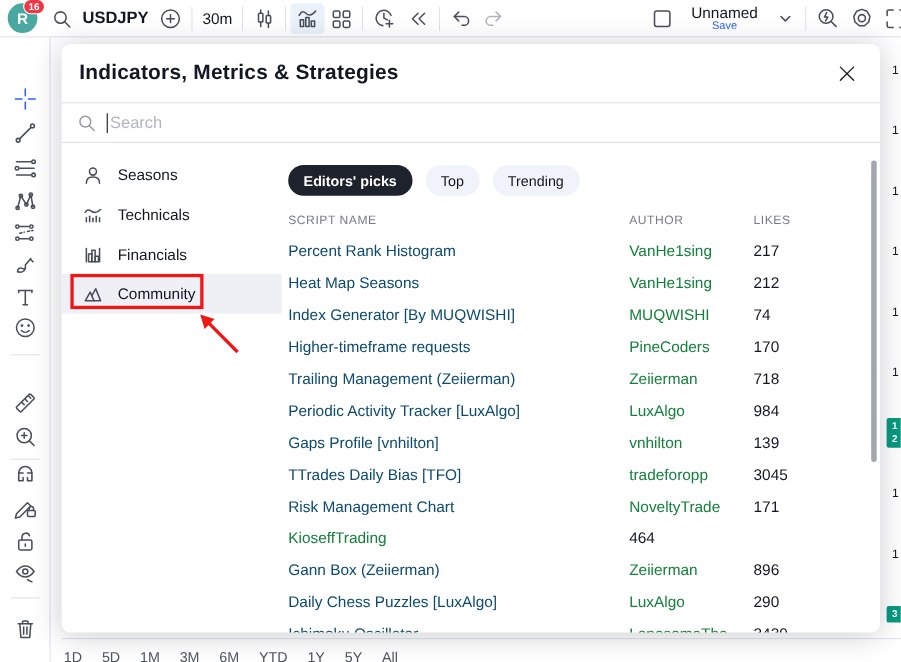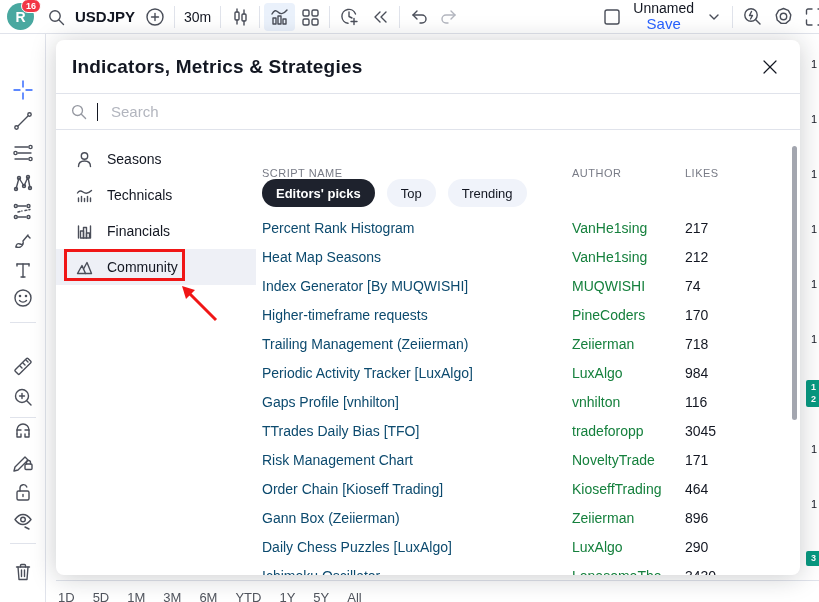--- a/index.html
+++ b/index.html
@@ -20,23 +20,23 @@
     border:none; background:transparent; border-radius:4px; cursor:pointer; padding:0 5px;
     font-family:"Liberation Sans",sans-serif; }
   .tb-btn.active { background:#eaf1fb; }
   #avatar { position:relative; width:27px; height:27px; margin-left:7px; margin-right:8px; }
   #avatar .circ { width:27px; height:27px; border-radius:50%; background:#49a8a0; color:#fff;
     font-weight:bold; font-size:14px; display:flex; align-items:center; justify-content:center; }
   #avatar .badge { position:absolute; top:-4px; right:-7px; background:#f23645; color:#fff;
     font-size:9px; font-weight:bold; border-radius:8px; padding:1px 4px; border:1px solid #fff; }
   .symbol-text { font-weight:bold; font-size:15px; color:#131722; margin-left:10px; }
   .interval-text { font-size:14px; color:#131722; }
-  #layout-name-block { display:flex; flex-direction:column; align-items:center; line-height:1.05; margin:0 6px; }
+  #layout-name-block { display:flex; flex-direction:column; align-items:center; line-height:1.05; margin:0 11px; }
   #layout-name-block .nm { font-size:14px; color:#131722; }
-  #layout-name-block .sv { font-size:15px; color:#2962ff; cursor:pointer;text-align:center; }
+  #layout-name-block .sv { font-size:10px; color:#2962ff; cursor:pointer;text-align:center; }
   #topbar-right { margin-left:auto; display:flex; align-items:center; height:100%; }
 
   
   #lefttb { position:absolute; left:0; top:34px; width:46px; height:568px; background:#fff;
     border-right:1px solid #e0e3eb; z-index:4; }
   .lt-icon { position:absolute; left:12px; width:22px; height:22px; cursor:pointer; }
   .lt-div { position:absolute; left:10px; width:26px; height:1px; background:#e0e3eb; }
 
   
   #price-scale { position:absolute; right:0; top:36px; width:19px; z-index:1; }
@@ -56,21 +56,21 @@
   
   #dialog { position:absolute; left:56px; top:40px; width:744px; height:535px; background:#fff;
     border-radius:8px; box-shadow:0 2px 26px rgba(19,23,34,.22); z-index:10; overflow:hidden;
     display:flex; flex-direction:column; }
   #dlg-header { height:54px; display:flex; align-items:center; padding:0 16px; border-bottom:1px solid #e0e3eb; }
   #dlg-title { font-size:19px; font-weight:bold; color:#131722; letter-spacing:.2px; }
   #dlg-close { margin-left:auto; width:28px; height:28px; display:flex; align-items:center; justify-content:center;
     cursor:pointer; border:none; background:transparent; }
   #dlg-search { height:36px; display:flex; align-items:center; padding:0 14px; border-bottom:1px solid #e0e3eb; }
   #dlg-search .caret { width:1px; height:18px; background:#131722; margin-left:10px; }
-  #search-input { border:none; outline:none; flex:1; font-size:15px; color:#131722; margin-left:13px;
+  #search-input { border:none; outline:none; flex:1; font-size:15px; color:#131722; margin-left:2px;
     font-family:"Liberation Sans",sans-serif; }
   #search-input::placeholder { color:#b2b5be; }
   #dlg-body { flex:1; display:flex; min-height:0; position:relative; }
   #dlg-nav { width:200px; padding-top:11px; flex:none; }
   .nav-item { height:36px; display:flex; align-items:center; padding-left:19px; cursor:pointer; font-size:14px; }
   .nav-item .lbl { margin-left:13px; color:#131722; }
   .nav-item.selected { background:#eef0f6; }
   #dlg-main { flex:1; padding:20px 0 0 6px; min-width:0; }
   #tabs { display:flex; gap:12px; }
   .tab-pill { height:28px; border:none; border-radius:14px; padding:0 14px; font-size:13px; cursor:pointer;
@@ -508,30 +508,30 @@
           <span>
             <svg class="i" width="19" height="19" viewBox="0 0 19 19">
                 <path d="M2.5 15.5 L7 7.5 l3.5 8 Z"></path>
                 <path d="M8.5 11 L12 4.5 l4.5 11 h-6"></path>
               </svg>
           </span>
           <span class="lbl">Community</span>
         </div>
       </div>
       <div id="dlg-main">
+        <div id="tabs">
+          <button class="tab-pill selected">Editors' picks</button>
+          <button class="tab-pill">Top</button>
+          <button class="tab-pill">Trending</button>
+        </div>
         <div id="tbl-head">
           <span>SCRIPT NAME</span>
           <span>AUTHOR</span>
           <span>LIKES</span>
         </div>
-        <div id="tabs">
-          <button class="tab-pill selected">Editors' picks</button>
-          <button class="tab-pill">Top</button>
-          <button class="tab-pill">Trending</button>
-        </div>
         <div class="tbl-rows">
 
             <div class="tbl-row">
               <span class="name">Percent Rank Histogram</span>
               <span class="author">VanHe1sing</span>
               <span class="likes">217</span>
             </div>
 
             <div class="tbl-row">
               <span class="name">Heat Map Seasons</span>
@@ -559,37 +559,36 @@
 
             <div class="tbl-row">
               <span class="name">Periodic Activity Tracker [LuxAlgo]</span>
               <span class="author">LuxAlgo</span>
               <span class="likes">984</span>
             </div>
 
             <div class="tbl-row">
               <span class="name">Gaps Profile [vnhilton]</span>
               <span class="author">vnhilton</span>
-              <span class="likes">116</span>
+              <span class="likes">139</span>
             </div>
 
             <div class="tbl-row">
               <span class="name">TTrades Daily Bias [TFO]</span>
               <span class="author">tradeforopp</span>
               <span class="likes">3045</span>
             </div>
 
             <div class="tbl-row">
               <span class="name">Risk Management Chart</span>
               <span class="author">NoveltyTrade</span>
               <span class="likes">171</span>
             </div>
 
             <div class="tbl-row">
-              <span class="name">Order Chain [Kioseff Trading]</span>
               <span class="author">KioseffTrading</span>
               <span class="likes">464</span>
             </div>
 
             <div class="tbl-row">
               <span class="name">Gann Box (Zeiierman)</span>
               <span class="author">Zeiierman</span>
               <span class="likes">896</span>
             </div>
 

